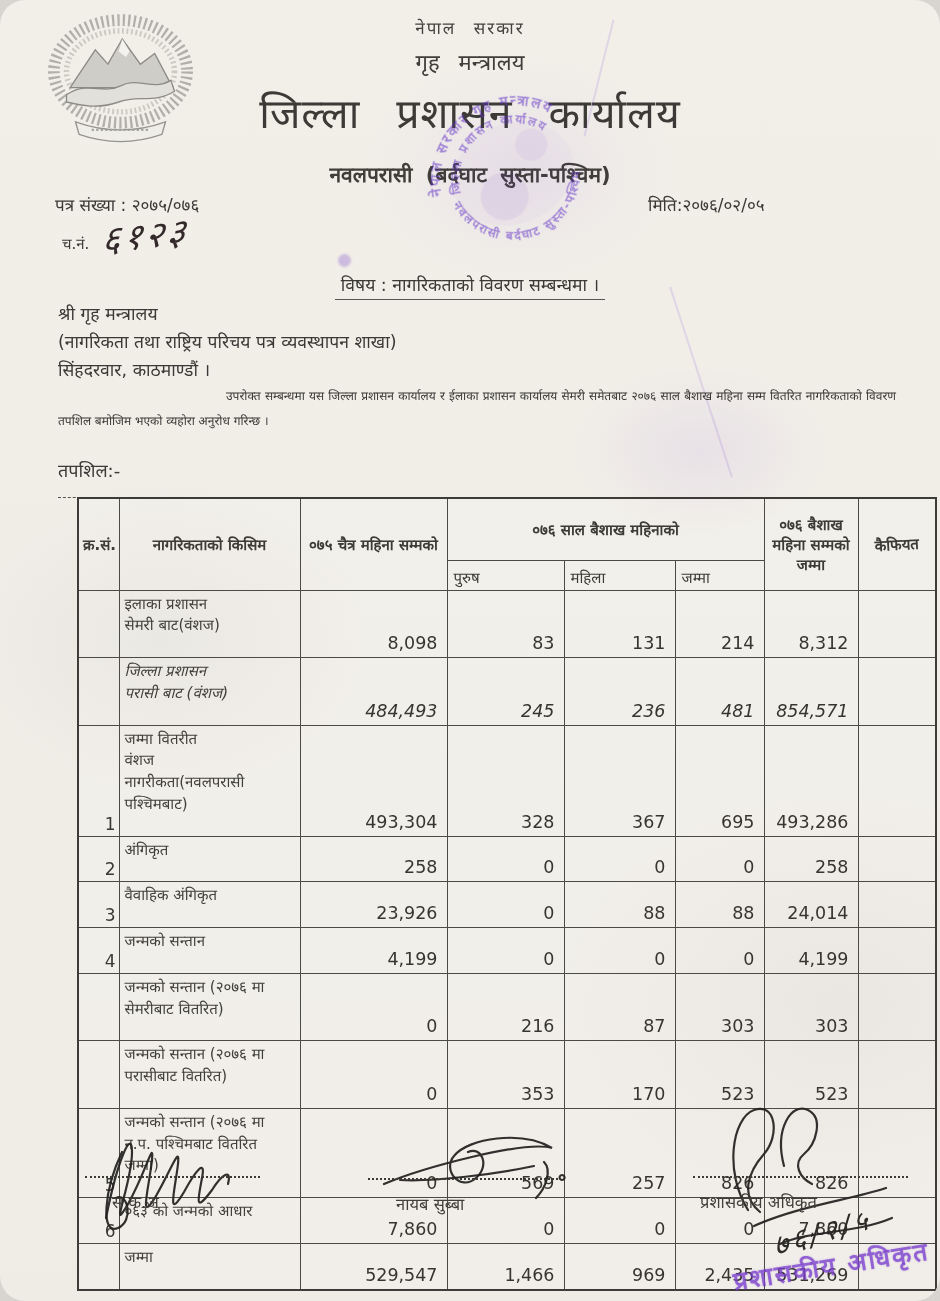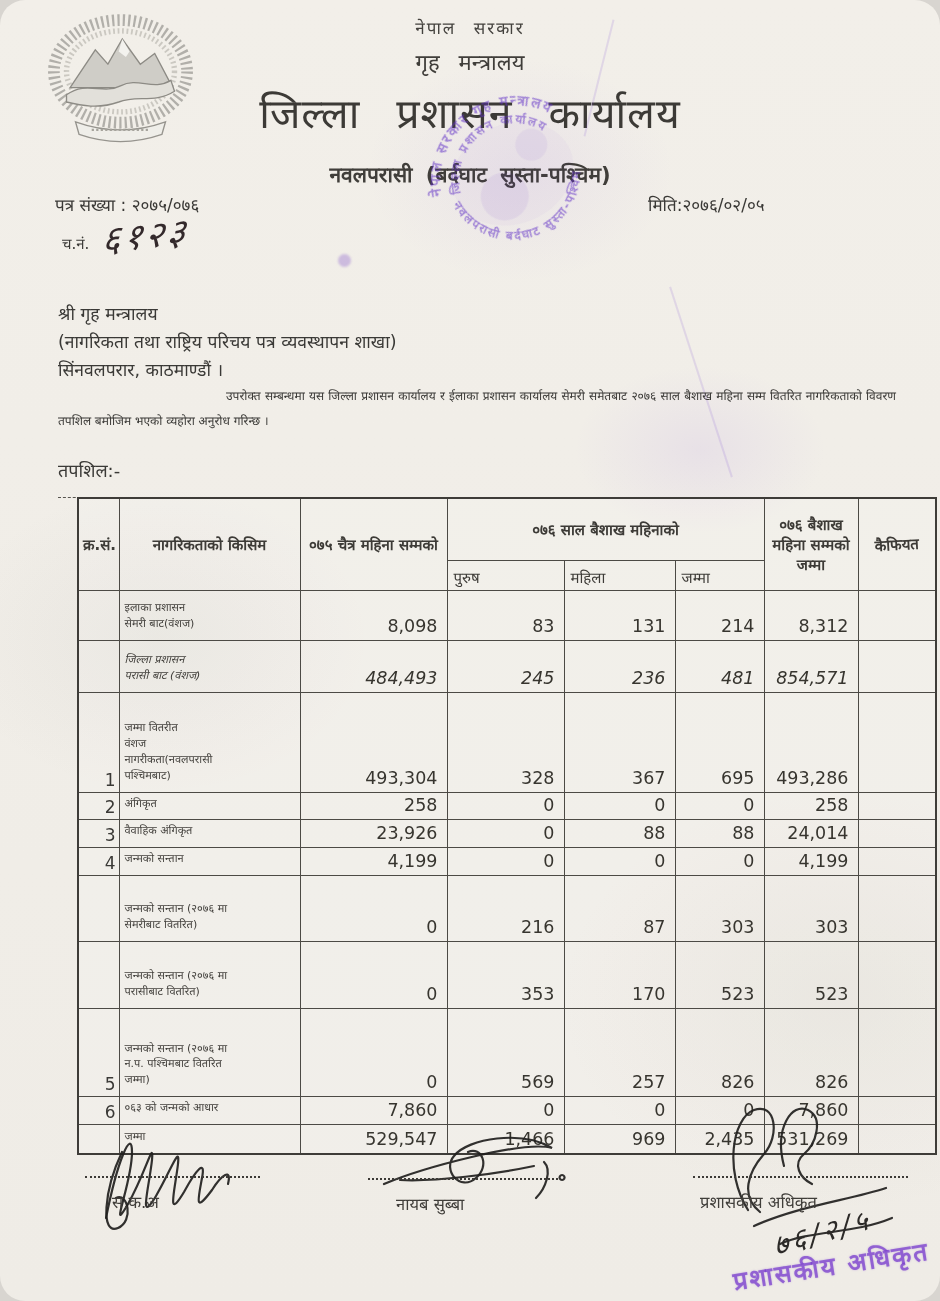--- a/index.html
+++ b/index.html
@@ -47,21 +47,21 @@
   }
   .tbl{
     border-collapse:collapse;table-layout:fixed;width:858px;
     background:rgba(255,255,255,0.12);
   }
   .tbl th,.tbl td{border:1.6px solid #4c4a45;overflow:hidden;}
   .tbl{border:2.4px solid #3e3c38;}
   .tbl thead th{font-size:15px;font-weight:600;text-align:center;vertical-align:middle;padding:6px 4px;color:#3d3b37;}
   .tbl thead tr.sub th{text-align:left;vertical-align:bottom;font-weight:500;padding:2px 6px 3px;}
   .td-sn{text-align:right;vertical-align:bottom;font-size:17px;padding:1px 3px 2px;}
-  .td-label{font-size:11px;vertical-align:bottom;padding:3px 5px 8px;white-space:pre-line;line-height:1.45;color:#413f3b;}
+  .td-label{font-size:15px;vertical-align:bottom;padding:3px 5px 20px;white-space:pre-line;line-height:1.45;color:#413f3b;}
   .td-num{text-align:right;vertical-align:bottom;font-size:17.5px;padding:2px 9px 4px;color:#37352f;}
   .td-remark{padding:2px;}
   .total-row td{font-weight:500;}
   .sig-line{border-bottom:2.6px dotted #3c3a36;height:0;}
   .sig-caption{font-size:16.5px;color:#403e3a;}
   .hand-date{
     font-size:28px;font-style:italic;color:#2c2a28;letter-spacing:4px;
     transform:rotate(-16deg) skewX(-8deg);font-weight:500;
   }
   .bottom-stamp{
@@ -116,24 +116,25 @@
 
   <div class="abs smudge" style="left:338px;top:254px;width:13px;height:13px;"></div>
   <div class="abs streak" style="left:700px;top:282px;width:2px;height:200px;transform:rotate(-18deg);"></div>
   <div class="abs streak" style="left:598px;top:18px;width:2px;height:120px;transform:rotate(14deg);"></div>
 
   <div class="abs meta-left">पत्र संख्या : २०७५/०७६</div>
   <div class="abs meta-right">मिति:२०७६/०२/०५</div>
   <div class="abs disp-label">च.नं.</div>
   <div class="abs disp-num">६१२३</div>
 
+  <div class="abs subject-line">विषय : नागरिकताको विवरण सम्बन्धमा ।</div>
 
   <div class="abs addr addr1">श्री गृह मन्त्रालय</div>
   <div class="abs addr addr2">(नागरिकता तथा राष्ट्रिय परिचय पत्र व्यवस्थापन शाखा)</div>
-  <div class="abs addr addr3">सिंनवलपरार, काठमाण्डौं ।</div>
+  <div class="abs addr addr3">सिंहदरवार, काठमाण्डौं ।</div>
 
   <div class="abs body-par">उपरोक्त सम्बन्धमा यस जिल्ला प्रशासन कार्यालय र ईलाका प्रशासन कार्यालय सेमरी समेतबाट २०७६ साल बैशाख महिना सम्म वितरित नागरिकताको विवरण तपशिल बमोजिम भएको व्यहोरा अनुरोध गरिन्छ ।</div>
 
   <div class="abs annex">तपशिल:-</div>
 
   <div class="abs" style="left:77px;top:497px;">
     <table class="tbl">
       <colgroup>
         <col style="width:41px">
           <col style="width:181px">

